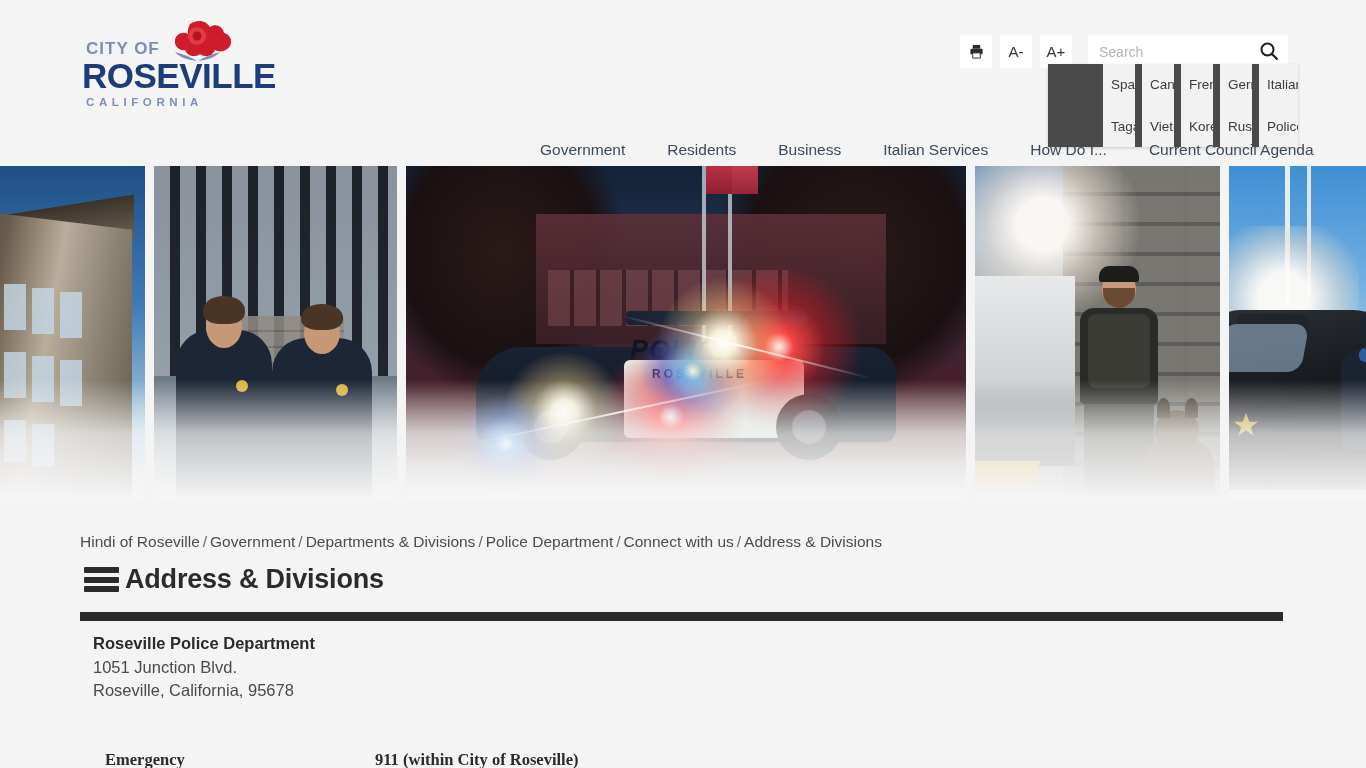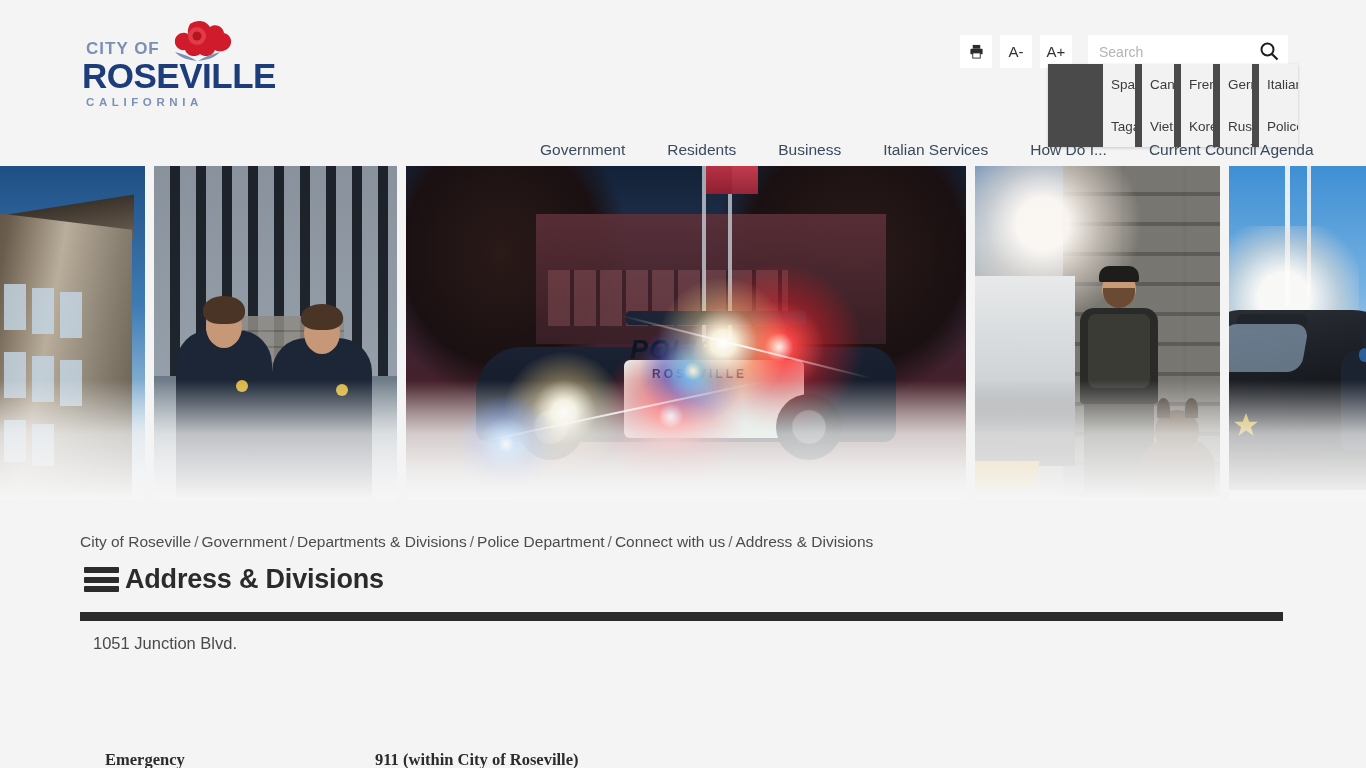--- a/index.html
+++ b/index.html
@@ -464,36 +464,38 @@
           </div>
         </div>
       </div>
 
     </div>
   </div>
 
   <div class="content">
 
     <div class="breadcrumb">
-      <a href="#">City of Roseville</a><span class="sep">/</span><a href="#">Government</a><span class="sep">/</span><a href="#">Departments &amp; Divisions</a><span class="sep">/</span><a href="#">Police Department</a><span class="sep">/</span><a href="#">Connect with us</a><span class="sep">/</span><a href="#">Address &amp; Divisions</a>
+      <a href="#">Hindi of Roseville</a><span class="sep">/</span><a href="#">Government</a><span class="sep">/</span><a href="#">Departments &amp; Divisions</a><span class="sep">/</span><a href="#">Police Department</a><span class="sep">/</span><a href="#">Connect with us</a><span class="sep">/</span><a href="#">Address &amp; Divisions</a>
     </div>
 
     <div class="page-title-row">
       <div class="hamburger">
         <span></span>
           <span></span>
           <span></span>
       </div>
       <h1 class="page-title">Address &amp; Divisions</h1>
     </div>
 
     <div class="title-rule"></div>
 
     <div class="addr">
+      <div class="org">Roseville Police Department</div>
       <div>1051 Junction Blvd.</div>
+      <div>Roseville, California, 95678</div>
     </div>
 
     <div class="tbl">
       <div class="row">
         <div class="c1">Emergency</div>
         <div class="c2">911 (within City of Roseville)</div>
       </div>
     </div>
 
   </div>

